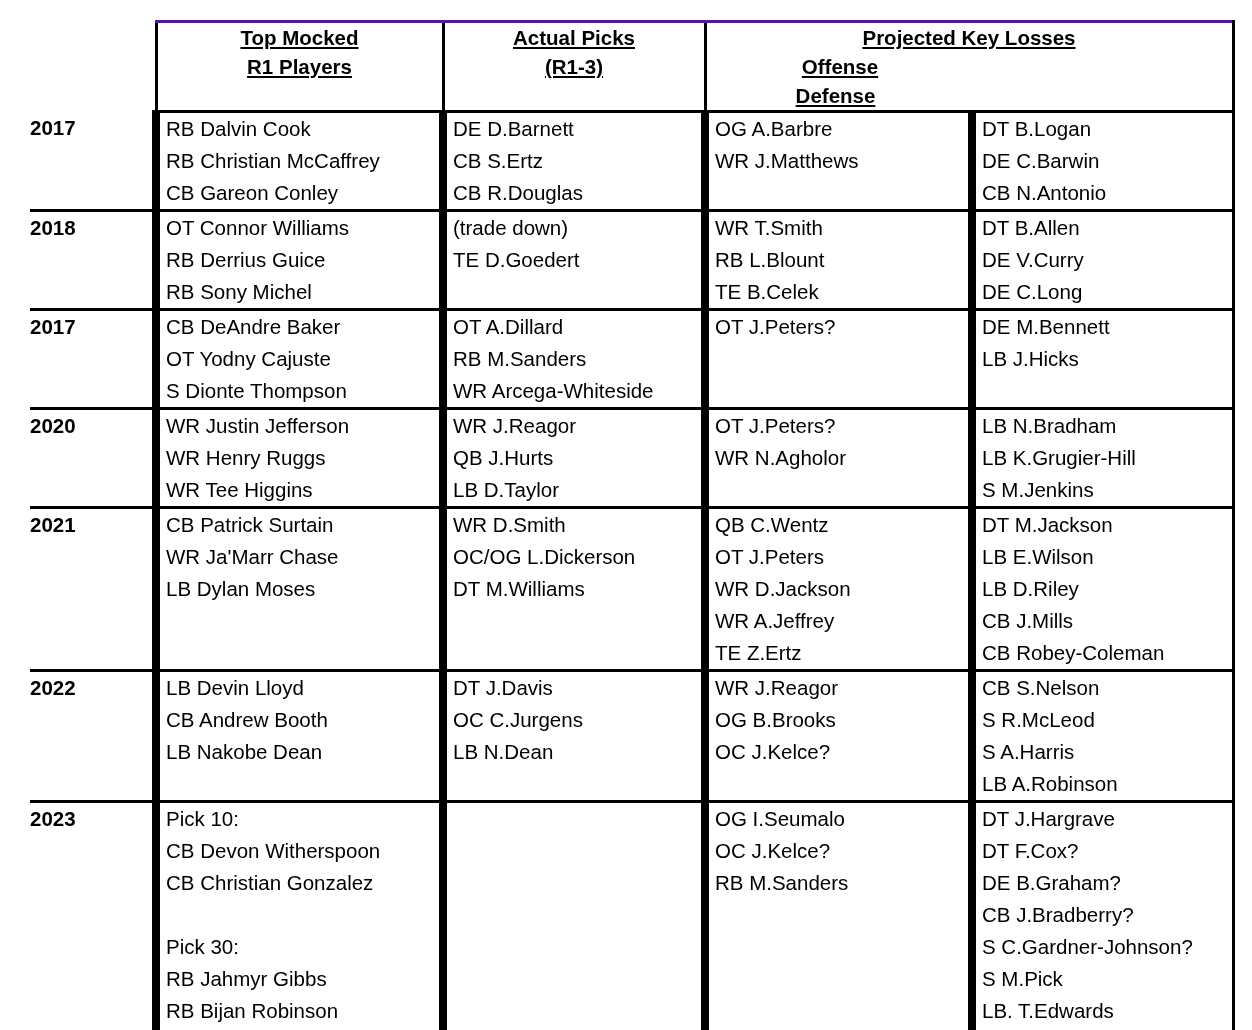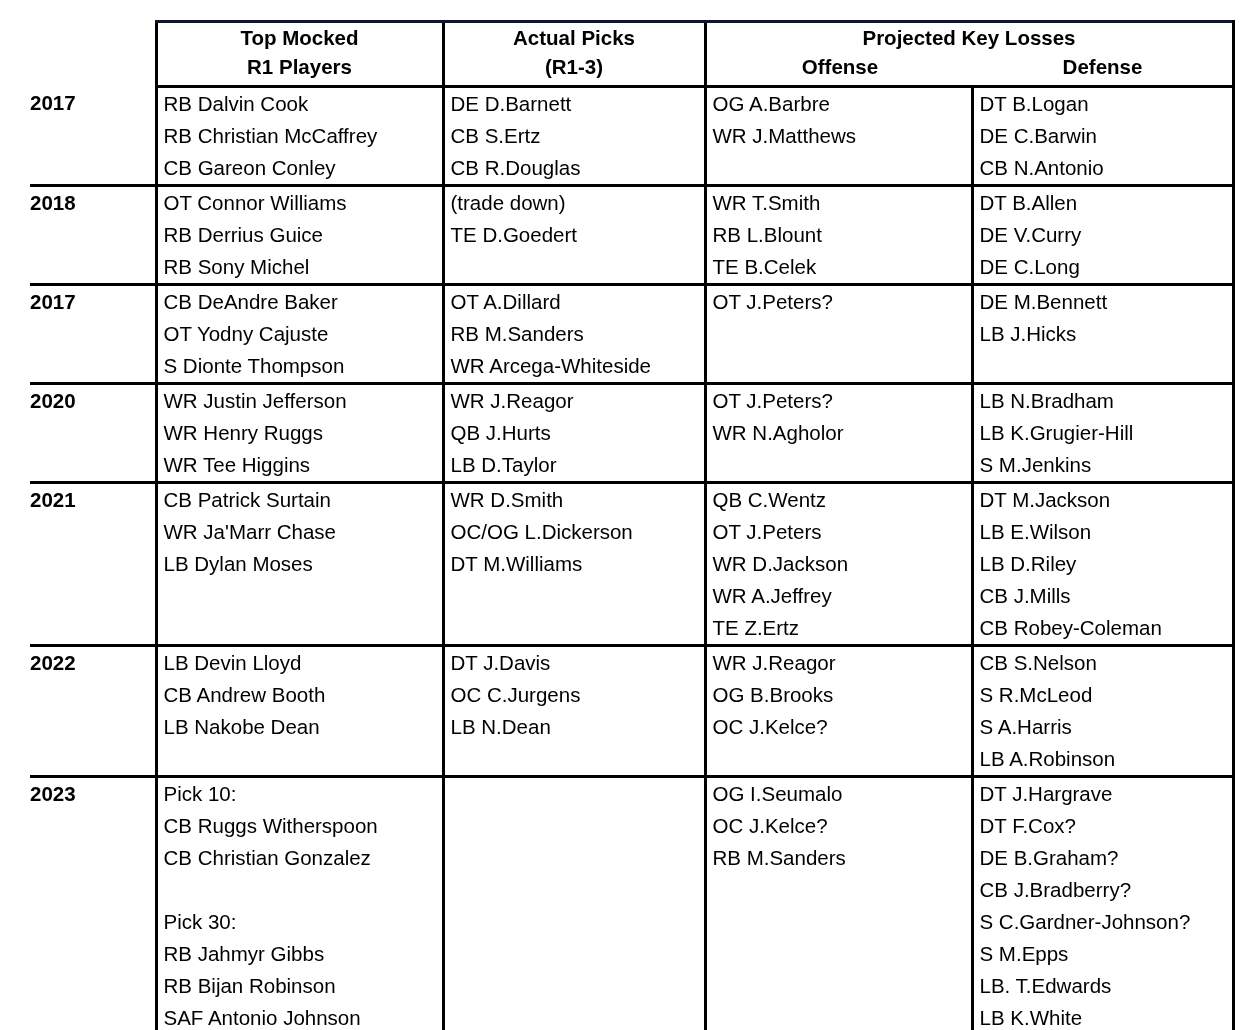--- a/index.html
+++ b/index.html
@@ -47,54 +47,56 @@
     text-align: center;
     line-height: 29px;
     border: 0;
   }
   th.year-head {
     border: 0;
     background: transparent;
   }
   th.hd-box {
     border-left: 3px solid #000;
-    border-top: 3px solid #0f172a;
+    border-top: 3px solid #4c1d95;
     border-bottom: 3px solid #000;
+    text-decoration: underline;
   }
   th.hd-box.last {
     border-right: 3px solid #000;
   }
   th.hd-two {
     height: 62px;
   }
   .hd-line1 { display: block; }
   .hd-line2 { display: block; }
 
   .kl-title {
     display: block;
     text-align: center;
     line-height: 29px;
   }
   .kl-sub {
     display: flex;
     line-height: 29px;
+    flex-direction: column;
   }
   .kl-sub > span {
     flex: 0 0 auto;
     text-align: center;
   }
   .kl-sub .kl-off { width: 267px; }
   .kl-sub .kl-def { width: 258px; }
 
   
   td {
     padding: 0;
     margin: 0;
     vertical-align: top;
-    border-left: 3px solid #000000;
+    border-left: 8px solid #000000;
     border-bottom: 3px solid #000;
     line-height: 32px;
   }
   td.last { border-right: 3px solid #000; }
 
   td.year {
     border-left: 0;
     border-right: 0;
     text-align: left;
     font-weight: bold;
@@ -290,41 +292,41 @@
             <span class="cell-line">CB S.Nelson</span>
             <span class="cell-line">S R.McLeod</span>
             <span class="cell-line">S A.Harris</span>
             <span class="cell-line">LB A.Robinson</span>
           </td>
         </tr>
         <tr class="data-row">
           <td class="year">2023</td>
           <td class="cell">
             <span class="cell-line">Pick 10:</span>
-            <span class="cell-line">CB Ruggs Witherspoon</span>
+            <span class="cell-line">CB Devon Witherspoon</span>
             <span class="cell-line">CB Christian Gonzalez</span>
             <span class="cell-line blank">&nbsp;</span>
             <span class="cell-line">Pick 30:</span>
             <span class="cell-line">RB Jahmyr Gibbs</span>
             <span class="cell-line">RB Bijan Robinson</span>
             <span class="cell-line">SAF Antonio Johnson</span>
           </td>
           <td class="cell">&nbsp;</td>
           <td class="cell">
             <span class="cell-line">OG I.Seumalo</span>
             <span class="cell-line">OC J.Kelce?</span>
             <span class="cell-line">RB M.Sanders</span>
           </td>
           <td class="cell last">
             <span class="cell-line">DT J.Hargrave</span>
             <span class="cell-line">DT F.Cox?</span>
             <span class="cell-line">DE B.Graham?</span>
             <span class="cell-line">CB J.Bradberry?</span>
             <span class="cell-line">S C.Gardner-Johnson?</span>
-            <span class="cell-line">S M.Epps</span>
+            <span class="cell-line">S M.Pick</span>
             <span class="cell-line">LB. T.Edwards</span>
             <span class="cell-line">LB K.White</span>
           </td>
         </tr>
       </tbody>
   </table>
 
 </div>
 
 </body></html>

